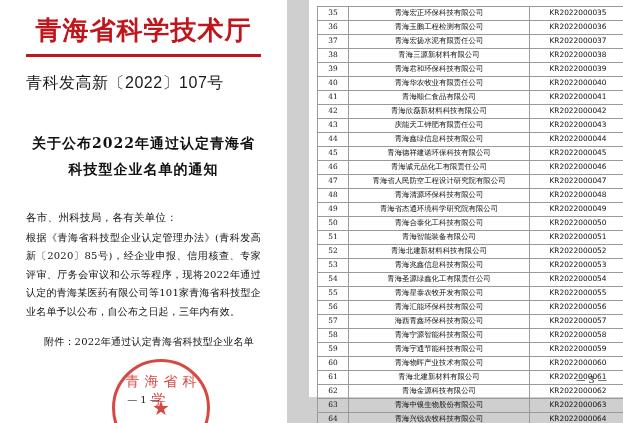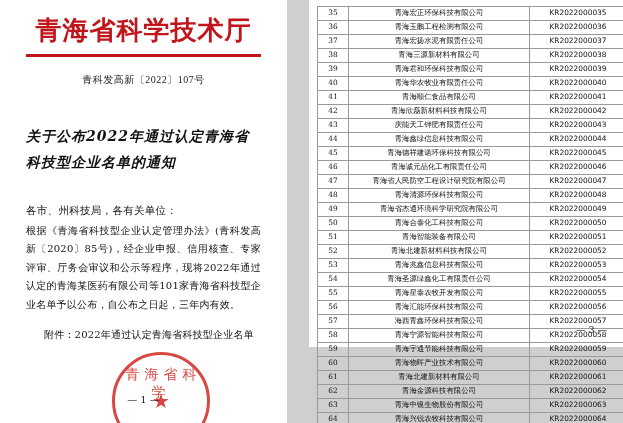--- a/index.html
+++ b/index.html
@@ -40,37 +40,36 @@
     margin-top: 6px;
     line-height: 1.1;
   }
   .red-rule {
     height: 3px;
     background: #c0151b;
     margin-top: 9px;
     margin-bottom: 0;
   }
   .doc-number {
-    text-align: center;
-    font-family: Liberation Serif, serif;
-    font-size: 10px;
+    text-align: left;
+    font-family: Liberation Sans, sans-serif;
+    font-size: 16px;
     color: #1a1a1a;
     margin-top: 16px;
     letter-spacing: 0.5px;
   }
   .doc-title {
-    text-align: left;
+    text-align: center;
     font-family: "DejaVu Serif", serif;
     font-weight: bold;
     font-size: 14px;
     color: #111;
     line-height: 1.9;
     margin-top: 36px;
     letter-spacing: 1px;
-    font-style: italic;
   }
   .doc-title div { white-space: nowrap; }
   .salutation {
     font-family: "DejaVu Serif", serif;
     font-size: 10.5px;
     color: #111;
     margin-top: 28px;
     letter-spacing: 0.3px;
   }
   .body-para {
@@ -133,21 +132,21 @@
     right: 0;
     bottom: 18px;
     text-align: center;
     font-family: "DejaVu Serif", serif;
     font-size: 10px;
     color: #222;
   }
   
   .page-right {
     width: 314px;
-    height: 347px;
+    height: 397px;
     padding: 6px 10px 0 8px;
     margin-left: 22px;
   }
   table.list {
     width: 100%;
     border-collapse: collapse;
     table-layout: fixed;
     font-family: "DejaVu Serif", serif;
   }
   table.list td {

